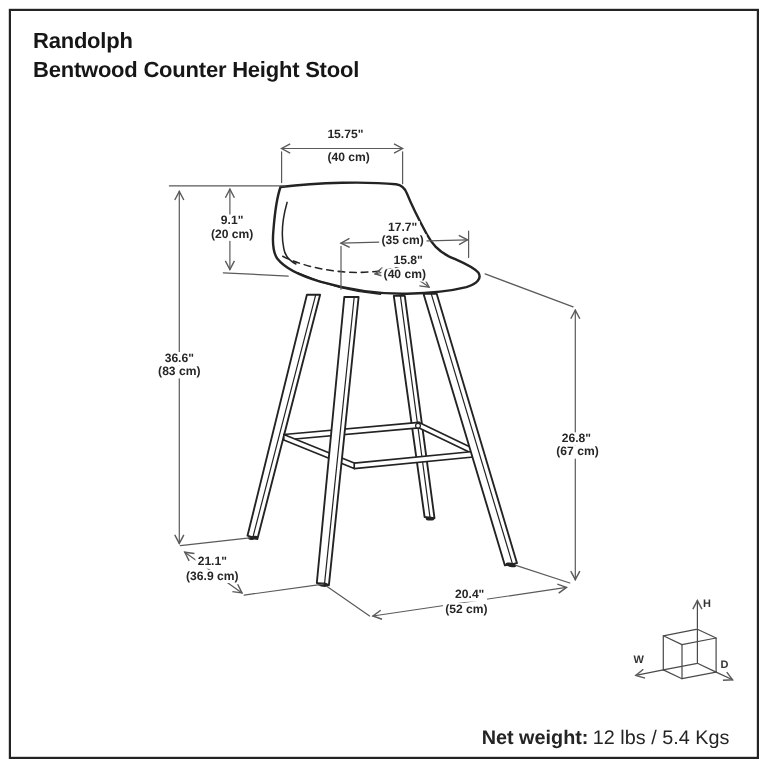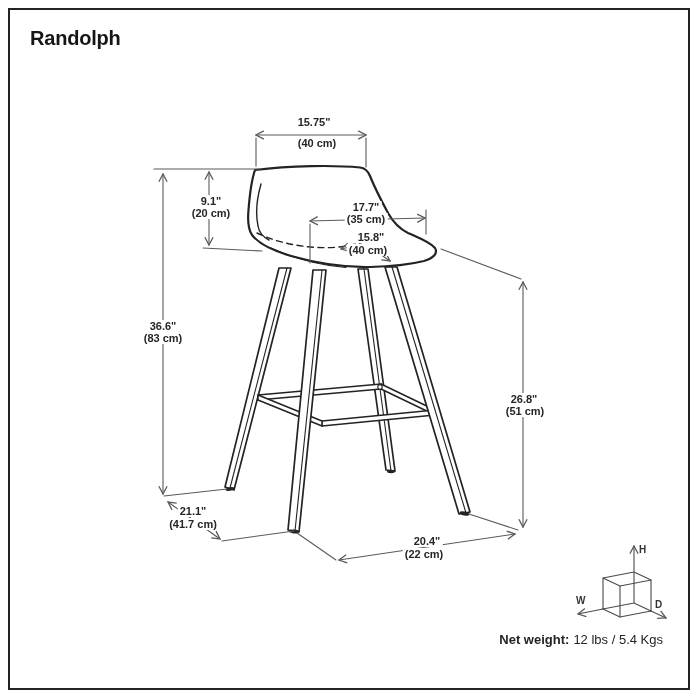--- a/index.html
+++ b/index.html
@@ -6,21 +6,21 @@
   #stage{position:relative;width:700px;height:700px;background:#fff;overflow:hidden;
          font-family:"Liberation Sans",sans-serif;}
   #frame{position:absolute;left:8px;top:8px;width:682px;height:682px;
          border:2px solid #232323;box-sizing:border-box;}
   #art{position:absolute;left:0;top:0;}
   .title{position:absolute;left:30px;top:25px;font-size:20px;line-height:26px;
          font-weight:700;color:#161616;letter-spacing:-0.2px;white-space:nowrap;}
   .dt{position:absolute;transform:translateX(-50%);font-size:11px;line-height:12px;
       font-weight:700;color:#262626;background:#fff;padding:0 2px;white-space:nowrap;}
   .cube-lab{position:absolute;font-size:10px;line-height:10px;font-weight:700;color:#333;}
-  #netweight{position:absolute;right:37px;top:632px;font-size:13px;color:#242424;white-space:nowrap;}
+  #netweight{position:absolute;right:37px;top:660px;font-size:18px;color:#242424;white-space:nowrap;}
   #netweight .nw-label{font-weight:700;}
   #netweight .nw-value{font-weight:400;margin-left:4px;}
 </style>
 </head>
 <body>
 
 <div id="stage">
 
   <div id="frame"></div>
 
@@ -134,45 +134,46 @@
       <path d="M603,609 L620,617 M620,617 L651,611"></path>
       <path d="M634,572 L634,603 M634,603 L603,609 M634,603 L651,611"></path>
       <path d="M634,571 L634,546" marker-end="url(#arrow)"></path>
       <path d="M603,609 L578,614" marker-end="url(#arrow)"></path>
       <path d="M651,611 L666,618" marker-end="url(#arrow)"></path>
     </g>
   </svg>
 
   <div class="title">
     <div>Randolph</div>
+    <div>Bentwood Counter Height Stool</div>
   </div>
 
   <div class="dt" style="left:314px;top:116px;background:transparent">15.75"</div>
   <div class="dt" style="left:317px;top:137px;background:transparent">(40 cm)</div>
 
   <div class="dt" style="left:211px;top:195px">9.1"</div>
   <div class="dt" style="left:211px;top:207px">(20 cm)</div>
 
   <div class="dt" style="left:366px;top:201px">17.7"</div>
   <div class="dt" style="left:366px;top:213px">(35 cm)</div>
 
   <div class="dt" style="left:371px;top:231px">15.8"</div>
   <div class="dt" style="left:368px;top:244px">(40 cm)</div>
 
   <div class="dt" style="left:163px;top:320px">36.6"</div>
   <div class="dt" style="left:163px;top:332px">(83 cm)</div>
 
   <div class="dt" style="left:524px;top:393px">26.8"</div>
-  <div class="dt" style="left:525px;top:405px">(51 cm)</div>
+  <div class="dt" style="left:525px;top:405px">(67 cm)</div>
 
   <div class="dt" style="left:193px;top:505px">21.1"</div>
-  <div class="dt" style="left:193px;top:518px">(41.7 cm)</div>
+  <div class="dt" style="left:193px;top:518px">(36.9 cm)</div>
 
   <div class="dt" style="left:427px;top:535px">20.4"</div>
-  <div class="dt" style="left:424px;top:548px">(22 cm)</div>
+  <div class="dt" style="left:424px;top:548px">(52 cm)</div>
 
   <div class="cube-lab" style="left:639px;top:545px">H</div>
   <div class="cube-lab" style="left:576px;top:596px">W</div>
   <div class="cube-lab" style="left:655px;top:600px">D</div>
 
   <div id="netweight">
     <span class="nw-label">Net weight:</span><span class="nw-value">12 lbs / 5.4 Kgs</span>
   </div>
 
 </div>

